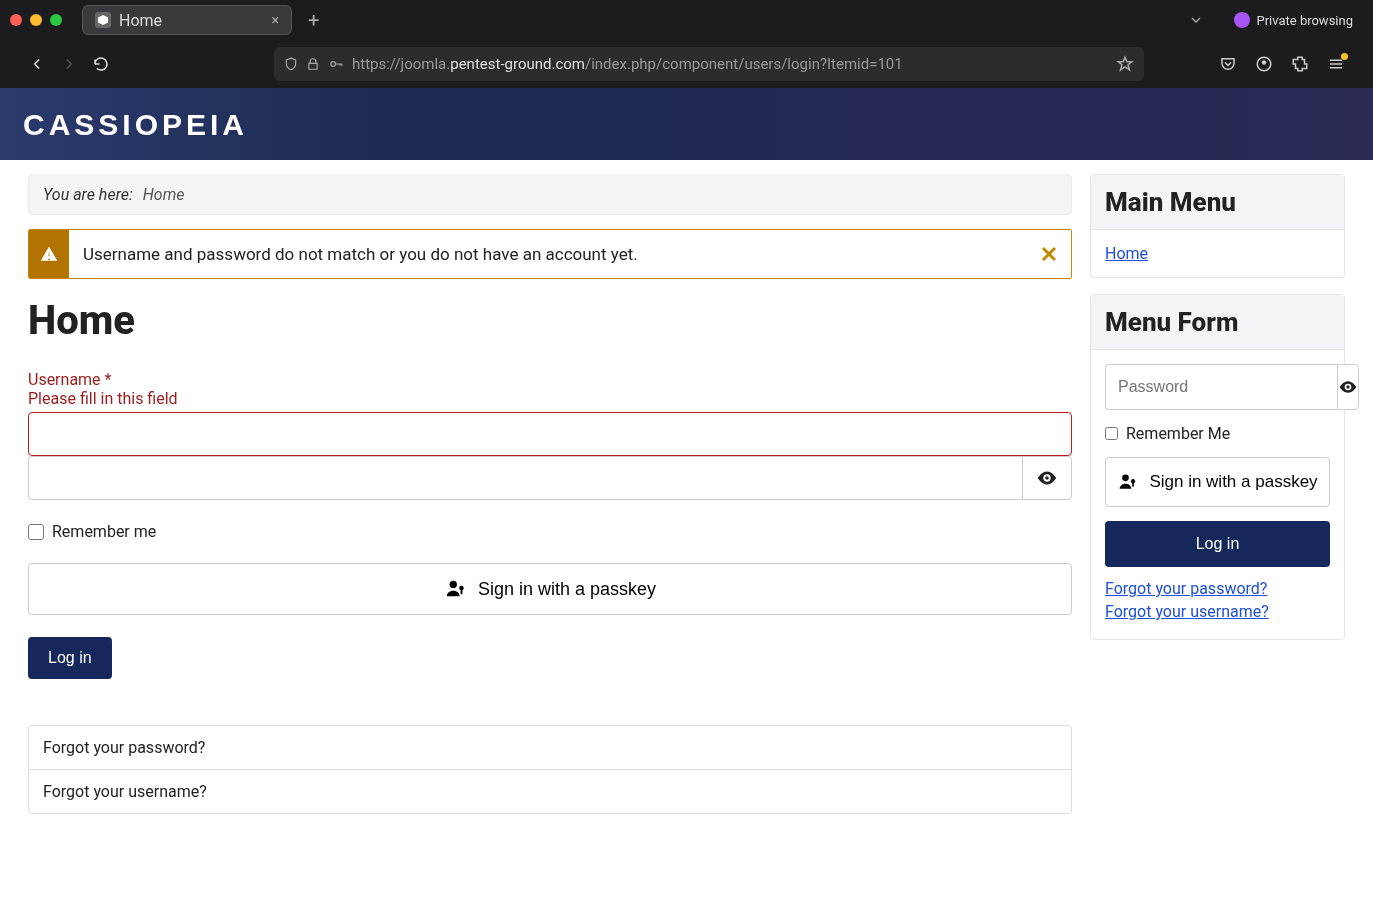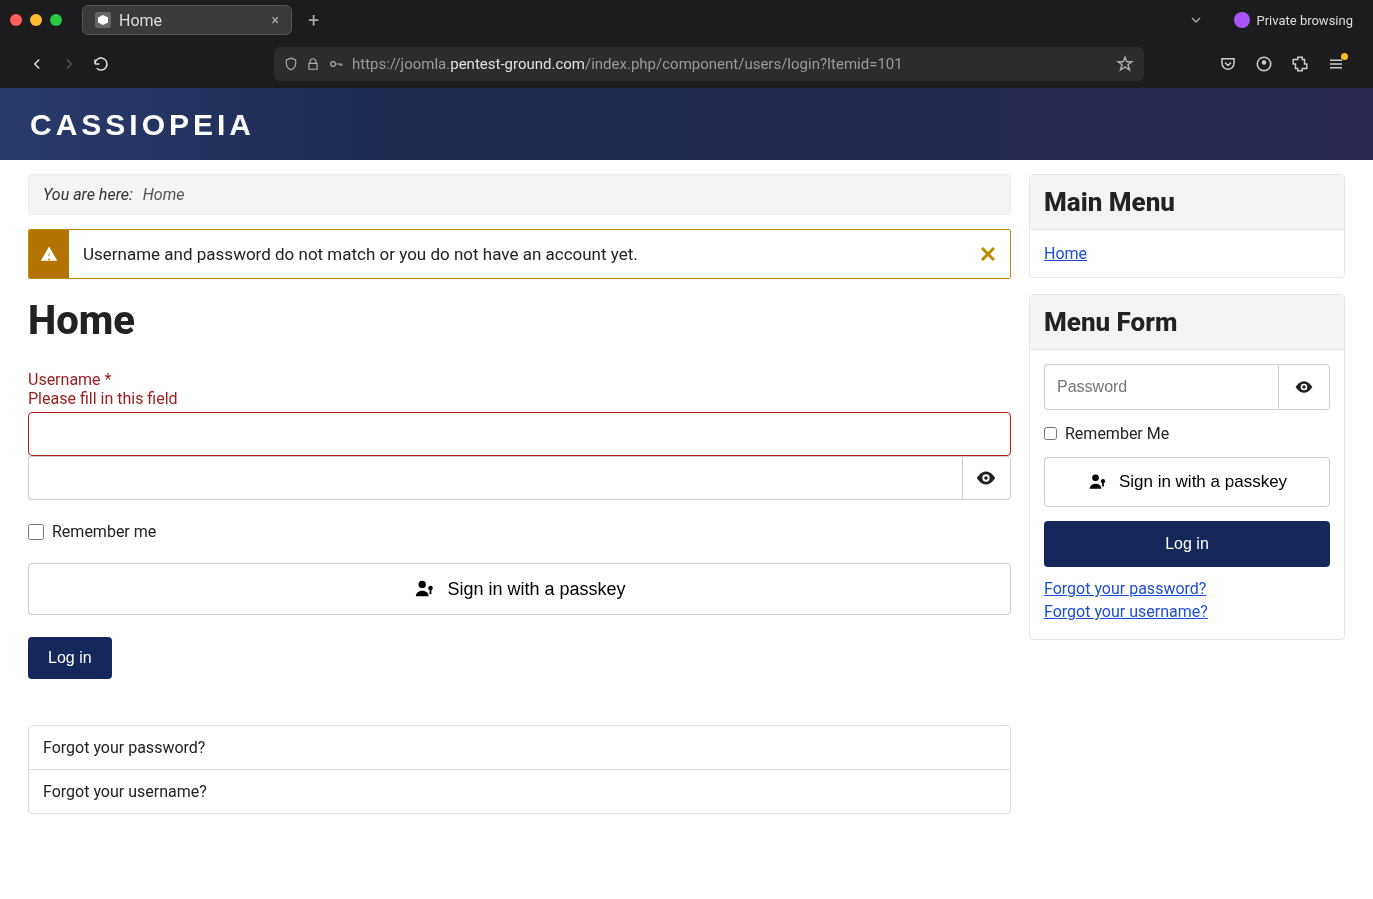--- a/index.html
+++ b/index.html
@@ -27,27 +27,27 @@
   .urlbar-wrap .lock, .urlbar-wrap .key, .urlbar-wrap .shield { color:#aaa; font-size:14px; }
   .url-text { white-space:nowrap; overflow:hidden; }
   .url-text .bold { color:#e0e0e0; }
   .star { margin-left:auto; color:#aaa; }
   .tool-icons { display:flex; gap:18px; margin-left:auto; color:#ccc; align-items:center; }
   .tool-icons span { font-size:16px; }
   .hamburger-alert { position:relative; }
   .hamburger-alert::after { content:""; position:absolute; top:-2px; right:-3px; width:7px; height:7px; background:#fbbf24; border-radius:50%; }
 
   
-  .site-header { background: linear-gradient(90deg, #2a3a6b 0%, #1e2a52 30%, #2a2a55 100%); padding:20px 30px 18px; }
+  .site-header { background: linear-gradient(90deg, #2a3a6b 0%, #1e2a52 30%, #2a2a55 100%); padding:20px 23px 18px; }
   .brand { color:#fff; font-size:30px; font-weight:700; letter-spacing:4px; font-family: Arial, sans-serif; }
 
   
   .page { display:flex; padding:14px 28px 40px; gap:18px; align-items:flex-start; }
   .main { flex:1; }
-  .aside { width:316px; }
+  .aside { width:255px; }
 
   .breadcrumb { background:#f3f4f6; border:1px solid #eee; border-radius:4px; padding:10px 14px; font-size:16px; color:#333; margin-bottom:14px;font-style:italic; }
   .breadcrumb .home-link { color:#555; margin-left:6px; }
 
   .alert { display:flex; align-items:stretch; border:1px solid #c08a00; border-radius:2px; margin-bottom:18px; overflow:hidden; }
   .alert-icon { width:40px; background:#b27300; color:#fff; display:flex; align-items:center; justify-content:center; font-size:16px; }
   .alert-msg { flex:1; padding:14px 14px; font-size:17px; color:#222; background:#fff; }
   .alert-close { width:44px; display:flex; align-items:center; justify-content:center; color:#c08a00; font-size:22px; font-weight:bold; cursor:pointer; background:#fff; }
 
   .page-title { font-size:40px; font-weight:800; margin:6px 0 26px; }

